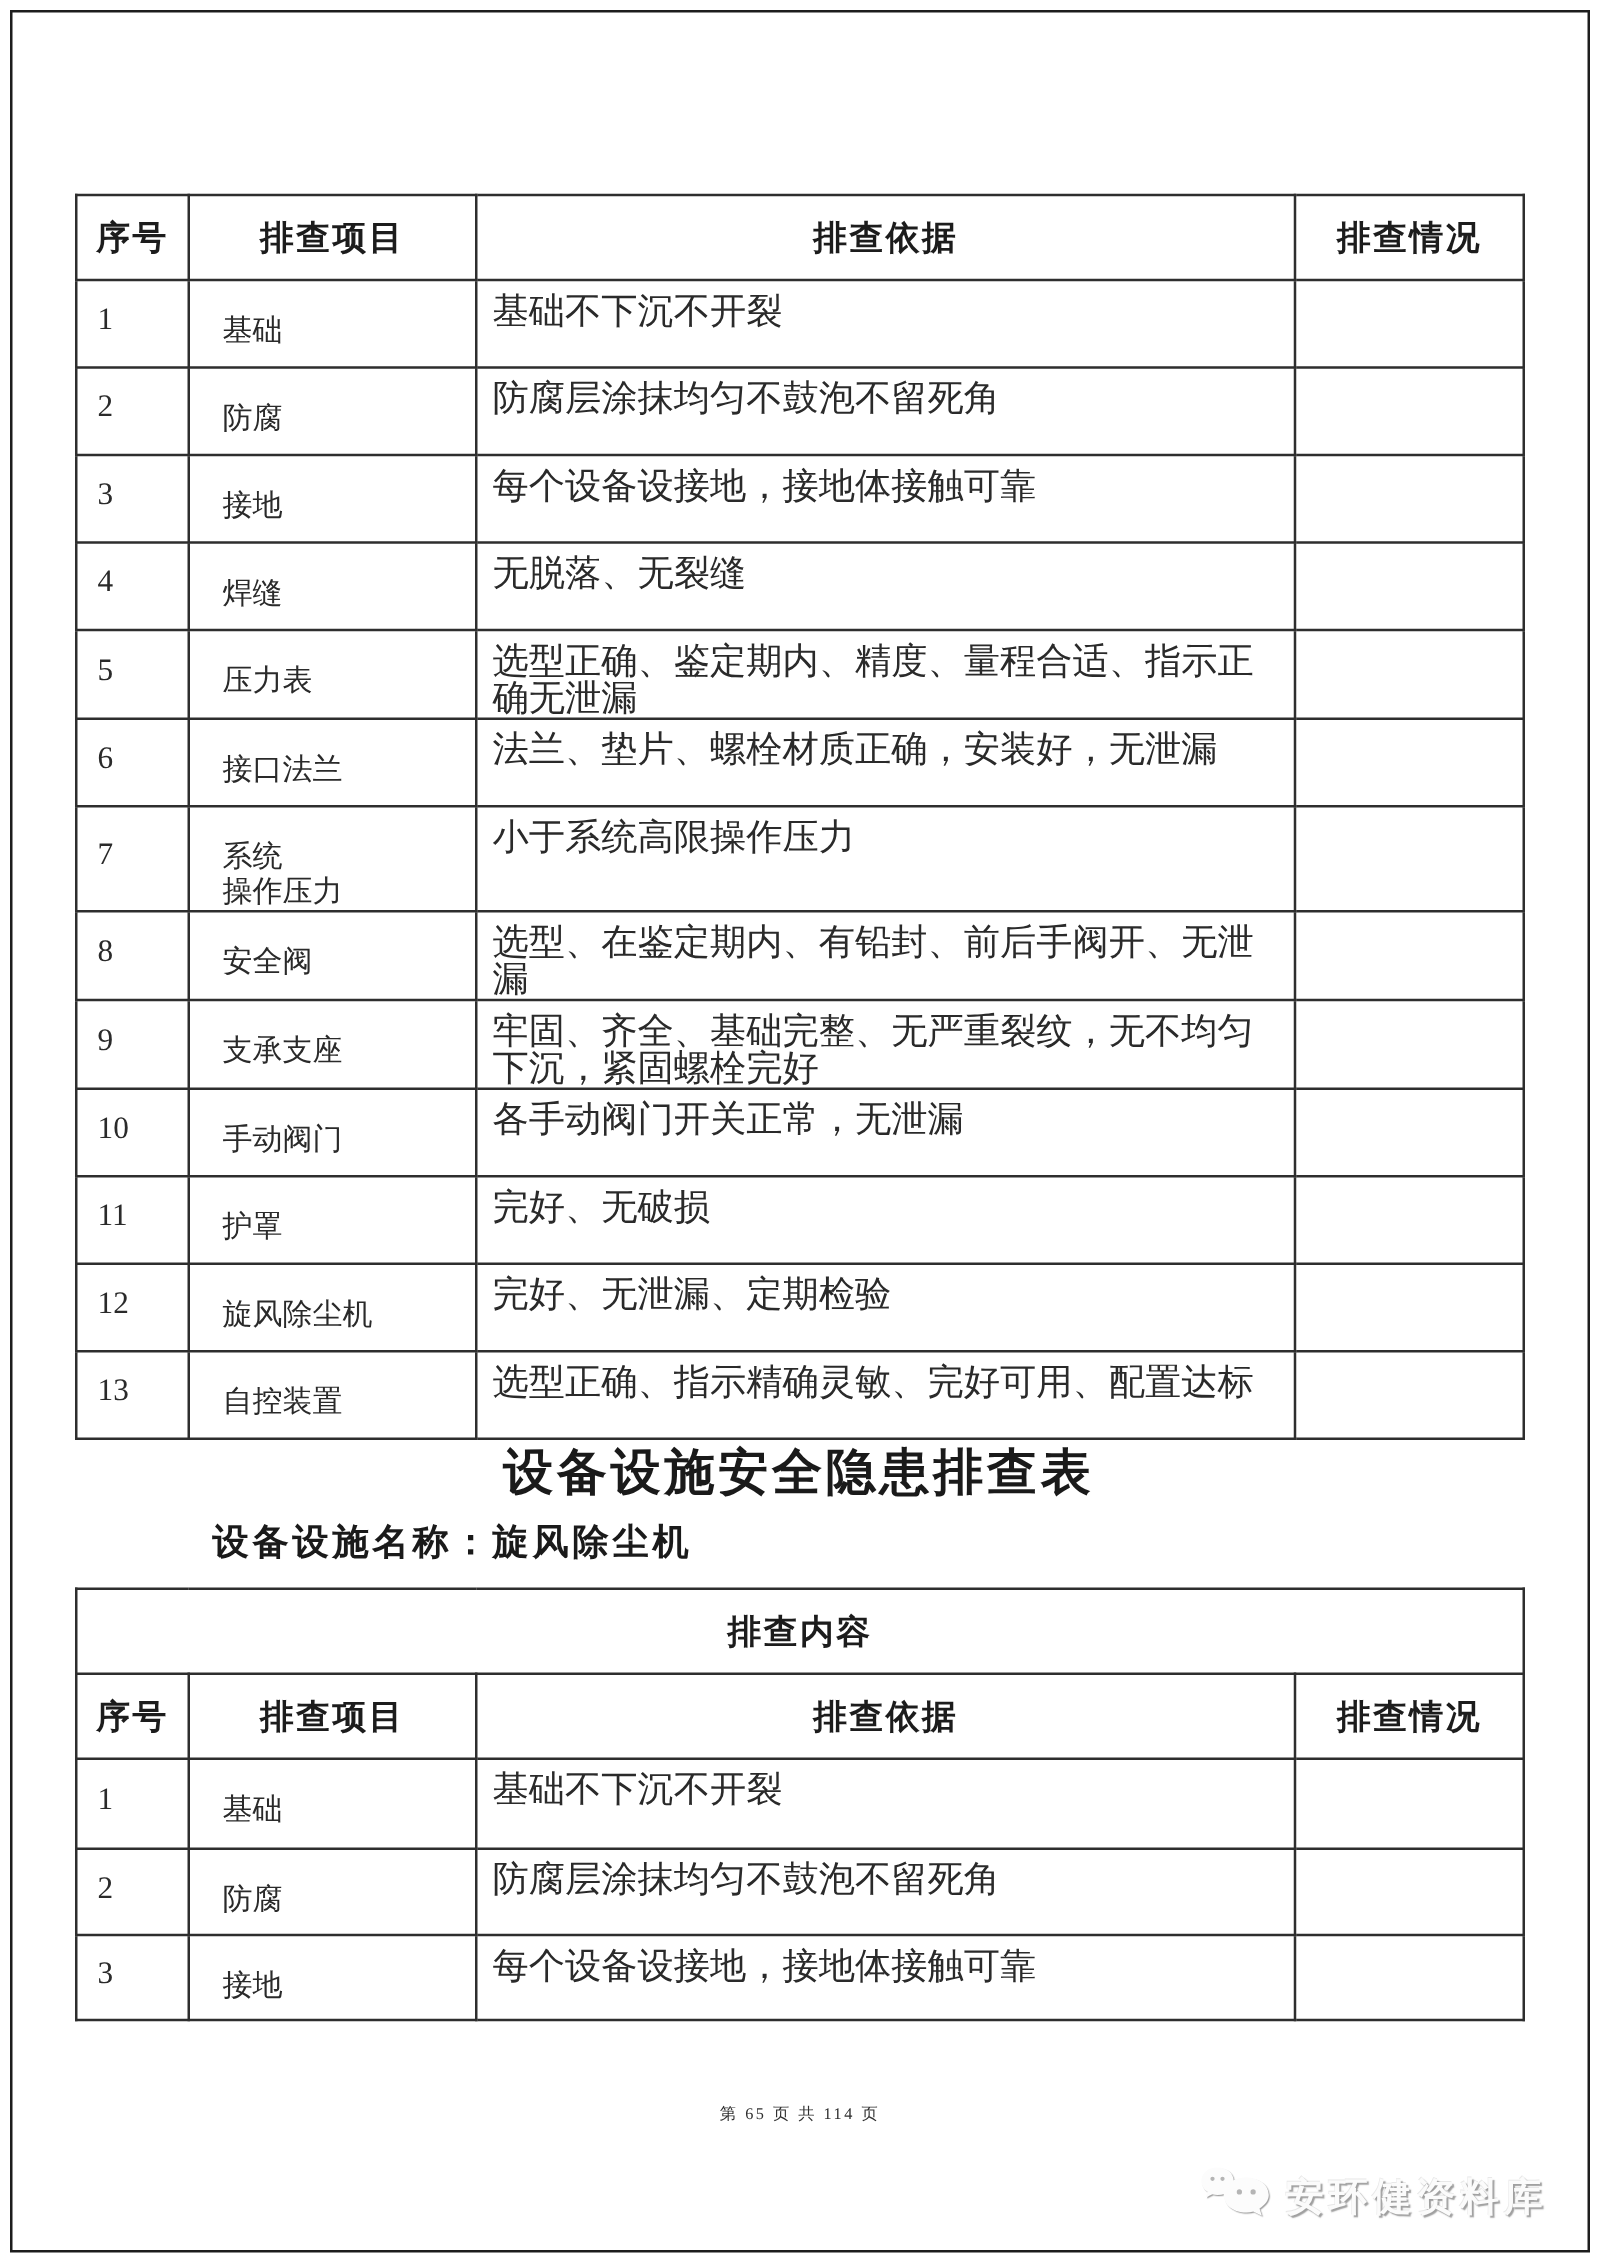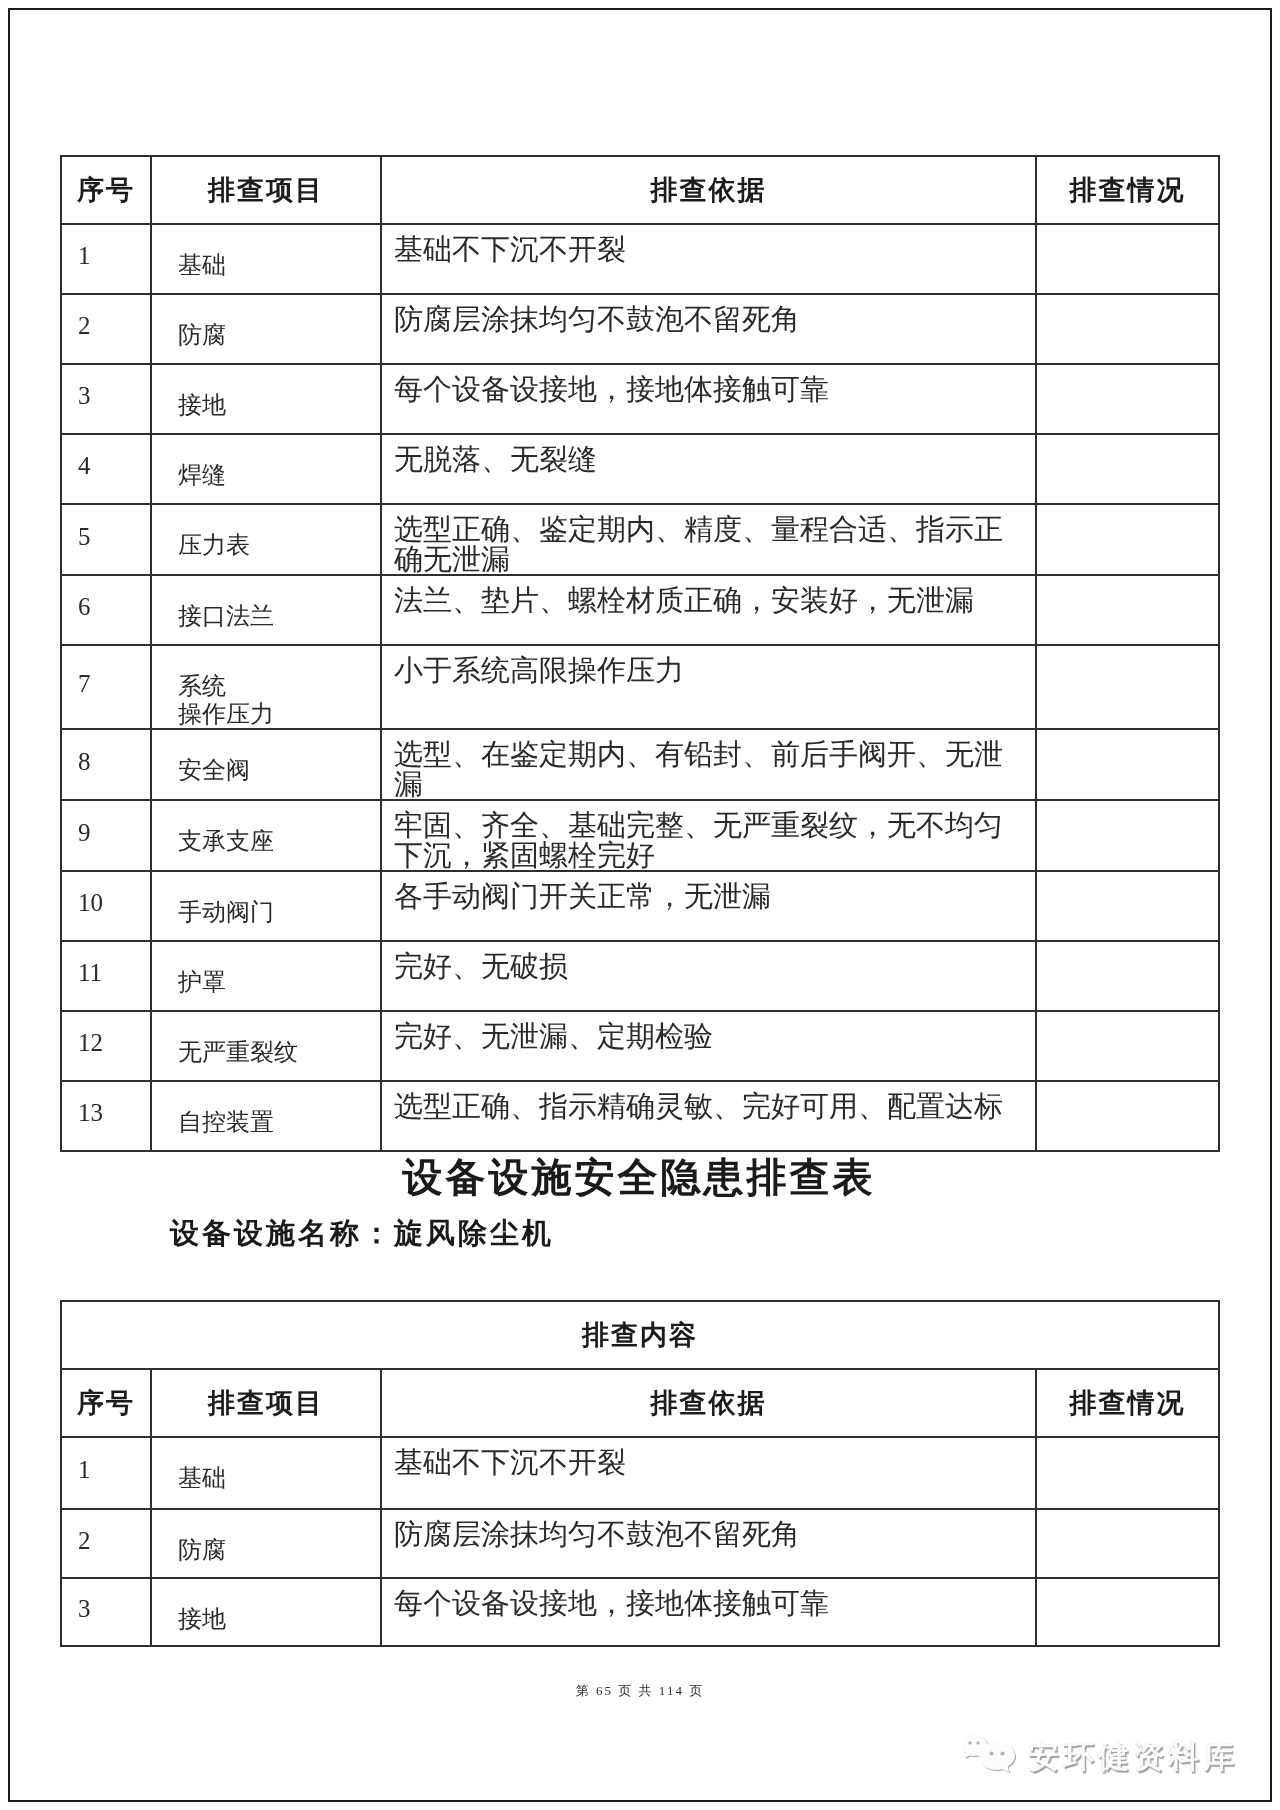--- a/index.html
+++ b/index.html
@@ -14,21 +14,21 @@
   }
   table.checklist{
     position:absolute;left:60px;width:1158px;
     border-collapse:collapse;table-layout:fixed;
   }
   table.checklist td,table.checklist th{
     border:2px solid #2e2e2e;overflow:hidden;
     font-family:"Liberation Serif","DejaVu Serif",serif;
   }
   #table1{top:155px;}
-  #table2{top:1270px;margin-top:30px;}
+  #table2{top:1270px;}
   col.c1{width:90px;} col.c2{width:230px;} col.c3{width:655px;} col.c4{width:183px;}
   tr.hdr-row{height:68px;}
   tr.data-row{height:70px;}
   th.col-header, th.span-header{
     font-weight:bold;font-size:27px;color:#1c1c1c;text-align:center;vertical-align:middle;
     letter-spacing:2px;
   }
   tr.span-row{height:68px;}
   td.c-no{
     vertical-align:middle;text-align:left;padding:0 0 6px 16px;
@@ -148,21 +148,21 @@
     <td class="c-status"></td>
   </tr>
   <tr class="data-row">
     <td class="c-no">11</td>
     <td class="c-item">护罩</td>
     <td class="c-basis">完好、无破损</td>
     <td class="c-status"></td>
   </tr>
   <tr class="data-row">
     <td class="c-no">12</td>
-    <td class="c-item">无严重裂纹</td>
+    <td class="c-item">旋风除尘机</td>
     <td class="c-basis">完好、无泄漏、定期检验</td>
     <td class="c-status"></td>
   </tr>
   <tr class="data-row">
     <td class="c-no">13</td>
     <td class="c-item">自控装置</td>
     <td class="c-basis">选型正确、指示精确灵敏、完好可用、配置达标</td>
     <td class="c-status"></td>
   </tr>
 </tbody>

